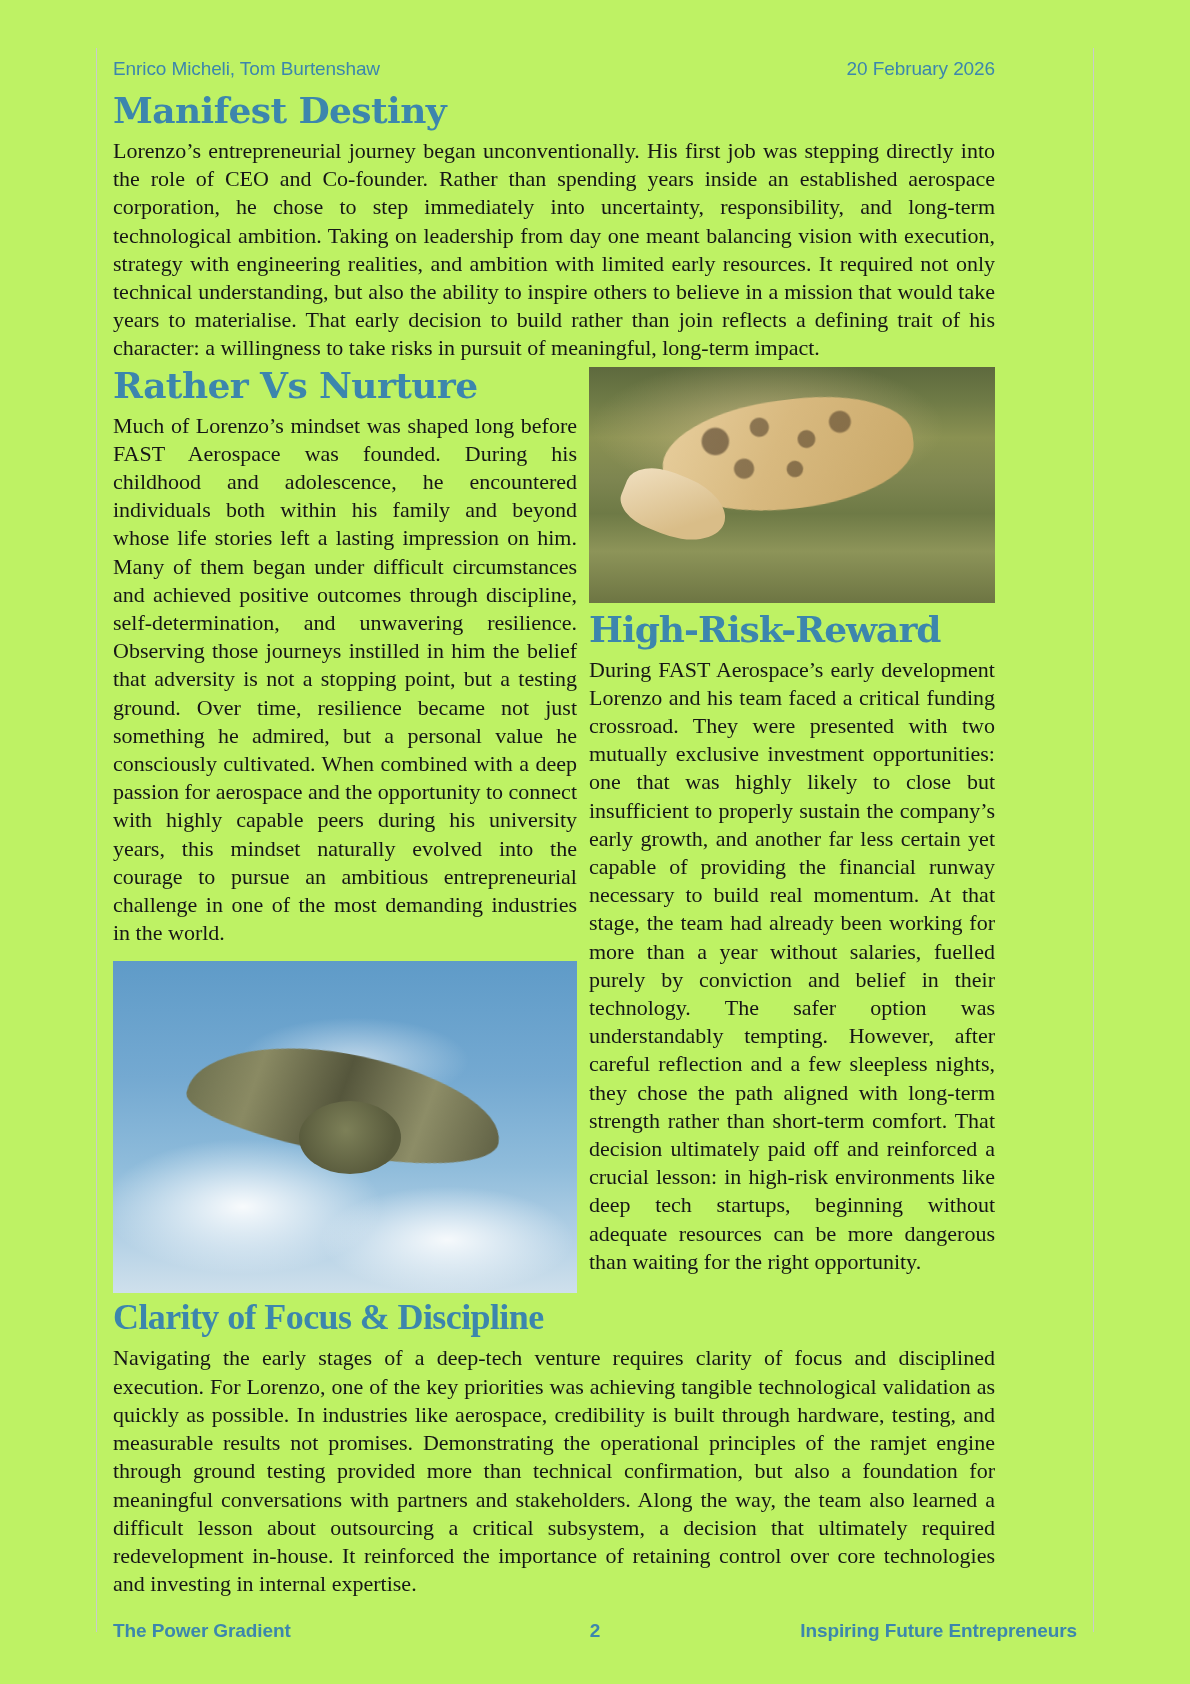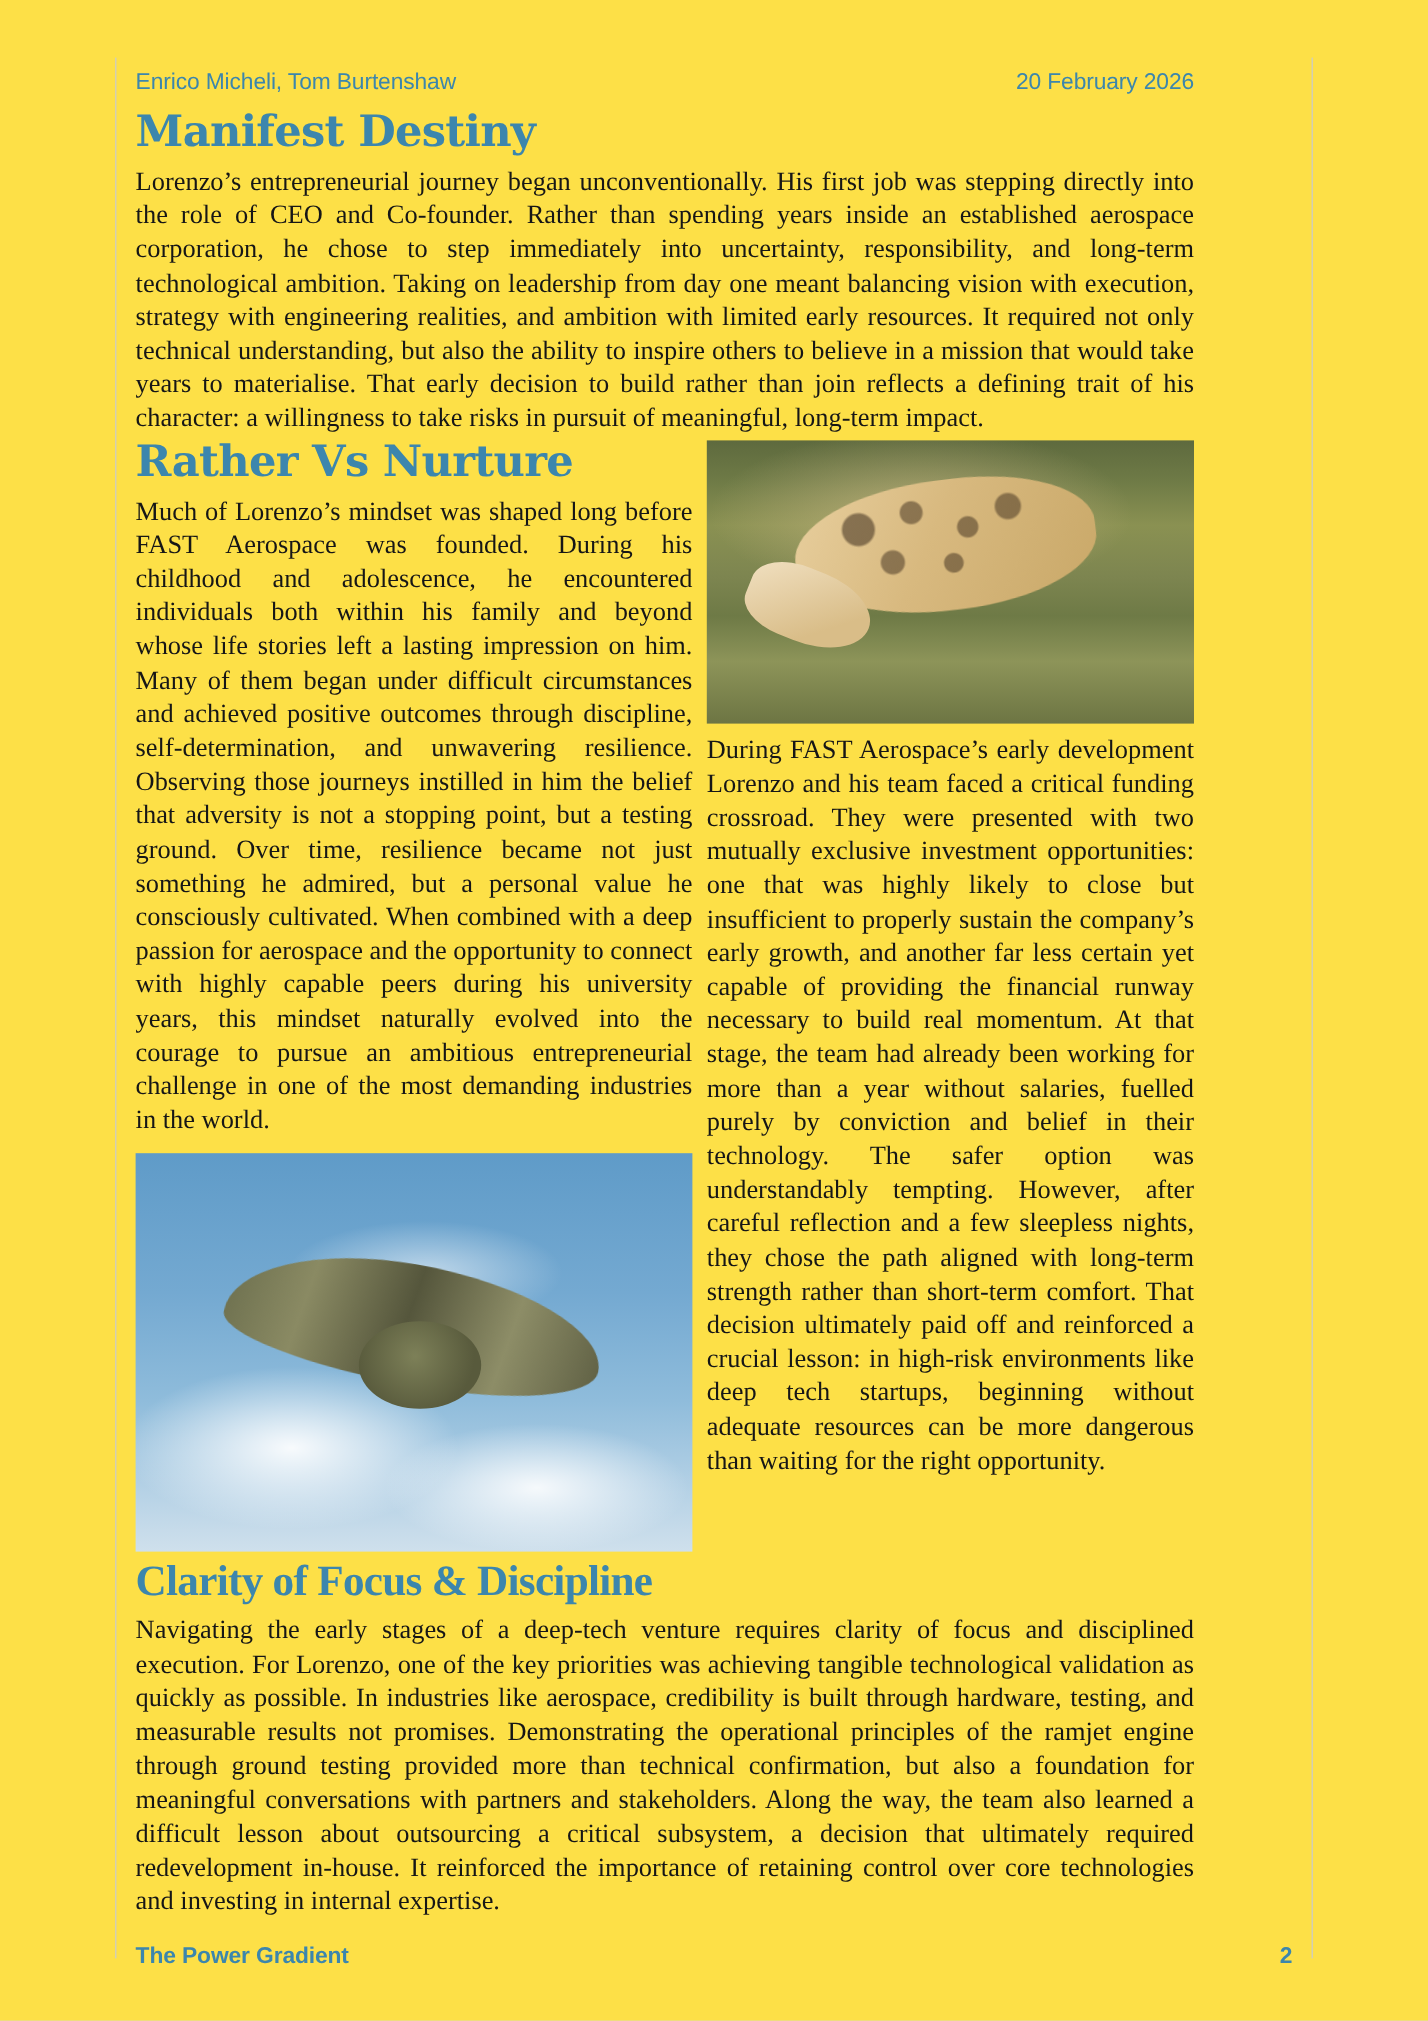--- a/index.html
+++ b/index.html
@@ -4,21 +4,21 @@
 <style>
   html, body {
     margin: 0;
     padding: 0;
     background: #d8d8d8;
   }
   .page {
     position: relative;
     width: 1190px;
     height: 1684px;
-    background: #fde047;
+    background: #bef264;
     overflow: hidden;
     box-sizing: border-box;
   }
   
   .rule-left, .rule-right {
     position: absolute;
     top: 48px;
     bottom: 52px;
     width: 1px;
     background: #c9cbcd;
@@ -205,35 +205,37 @@
       <span>20 February 2026</span>
     </div>
 
     <h1 class="section-title">Manifest Destiny</h1>
     <p class="body">Lorenzo’s entrepreneurial journey began unconventionally. His first job was stepping directly into the role of CEO and Co-founder. Rather than spending years inside an established aerospace corporation, he chose to step immediately into uncertainty, responsibility, and long-term technological ambition. Taking on leadership from day one meant balancing vision with execution, strategy with engineering realities, and ambition with limited early resources. It required not only technical understanding, but also the ability to inspire others to believe in a mission that would take years to materialise. That early decision to build rather than join reflects a defining trait of his character: a willingness to take risks in pursuit of meaningful, long-term impact.</p>
 
     <div class="two-col">
 
       <div class="col-right">
         <div class="photo photo-cheetah"></div>
+        <h1 class="section-title tight">High-Risk-Reward</h1>
         <p class="body">During FAST Aerospace’s early development Lorenzo and his team faced a critical funding crossroad. They were presented with two mutually exclusive investment opportunities: one that was highly likely to close but insufficient to properly sustain the company’s early growth, and another far less certain yet capable of providing the financial runway necessary to build real momentum. At that stage, the team had already been working for more than a year without salaries, fuelled purely by conviction and belief in their technology. The safer option was understandably tempting. However, after careful reflection and a few sleepless nights, they chose the path aligned with long-term strength rather than short-term comfort. That decision ultimately paid off and reinforced a crucial lesson: in high-risk environments like deep tech startups, beginning without adequate resources can be more dangerous than waiting for the right opportunity.</p>
       </div>
 
       <div class="col-left">
         <h1 class="section-title">Rather Vs Nurture</h1>
         <p class="body">Much of Lorenzo’s mindset was shaped long before FAST Aerospace was founded. During his childhood and adolescence, he encountered individuals both within his family and beyond whose life stories left a lasting impression on him. Many of them began under difficult circumstances and achieved positive outcomes through discipline, self-determination, and unwavering resilience. Observing those journeys instilled in him the belief that adversity is not a stopping point, but a testing ground. Over time, resilience became not just something he admired, but a personal value he consciously cultivated. When combined with a deep passion for aerospace and the opportunity to connect with highly capable peers during his university years, this mindset naturally evolved into the courage to pursue an ambitious entrepreneurial challenge in one of the most demanding industries in the world.</p>
         <div class="photo photo-falcon"></div>
       </div>
 
       <div class="clear"></div>
     </div>
 
     <h1 class="section-title" style="margin-top:6px;font-family:Liberation Serif, serif;">Clarity of Focus &amp; Discipline</h1>
     <p class="body">Navigating the early stages of a deep-tech venture requires clarity of focus and disciplined execution. For Lorenzo, one of the key priorities was achieving tangible technological validation as quickly as possible. In industries like aerospace, credibility is built through hardware, testing, and measurable results not promises. Demonstrating the operational principles of the ramjet engine through ground testing provided more than technical confirmation, but also a foundation for meaningful conversations with partners and stakeholders. Along the way, the team also learned a difficult lesson about outsourcing a critical subsystem, a decision that ultimately required redevelopment in-house. It reinforced the importance of retaining control over core technologies and investing in internal expertise.</p>
 
   </div>
 
   <div class="footer">
     <span class="left">The Power Gradient</span>
     <span class="page-num">2</span>
+    <span class="right">Inspiring Future Entrepreneurs</span>
   </div>
 
 </div>
 
 </body></html>

